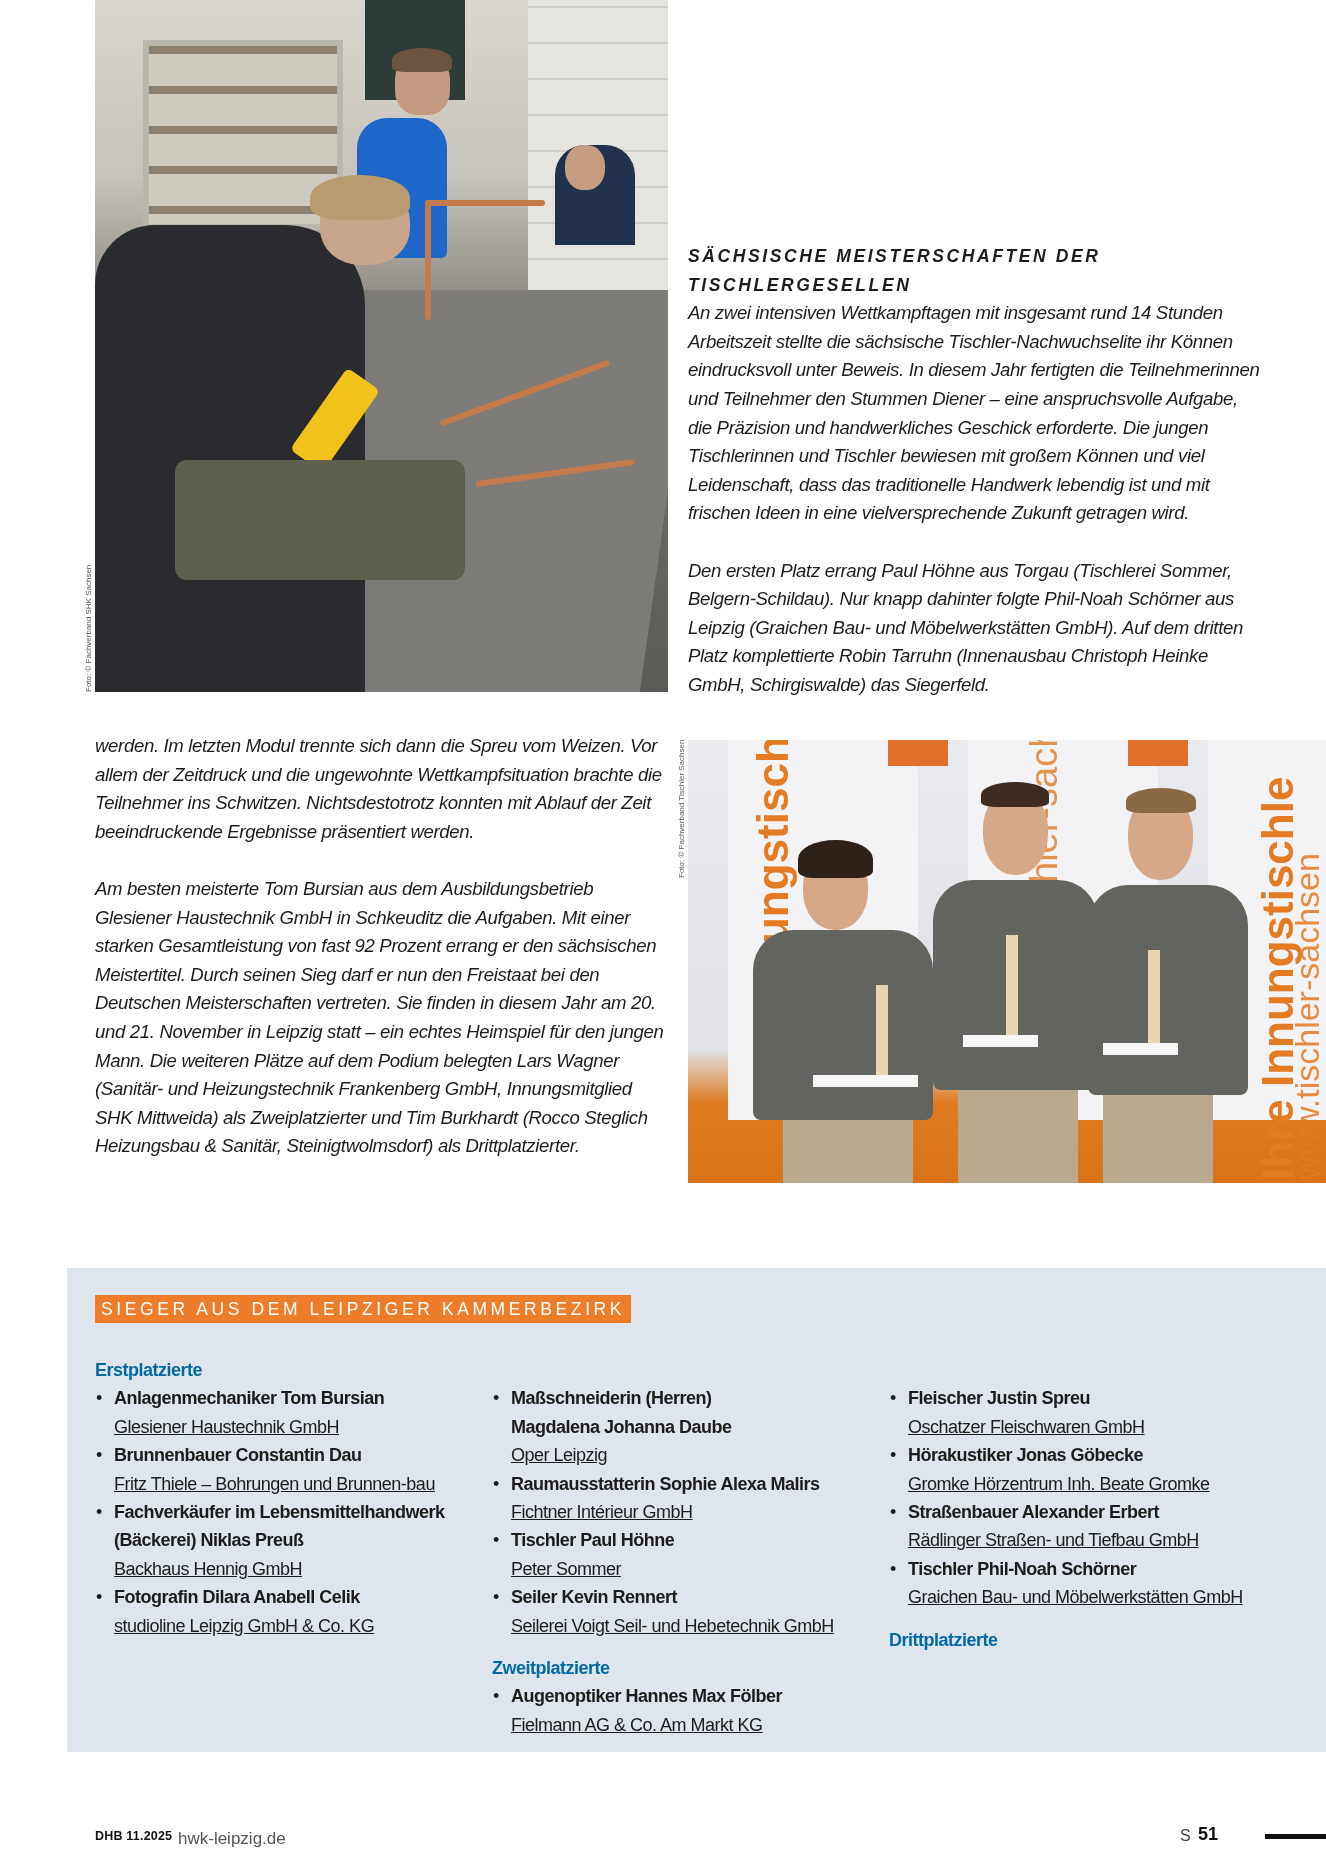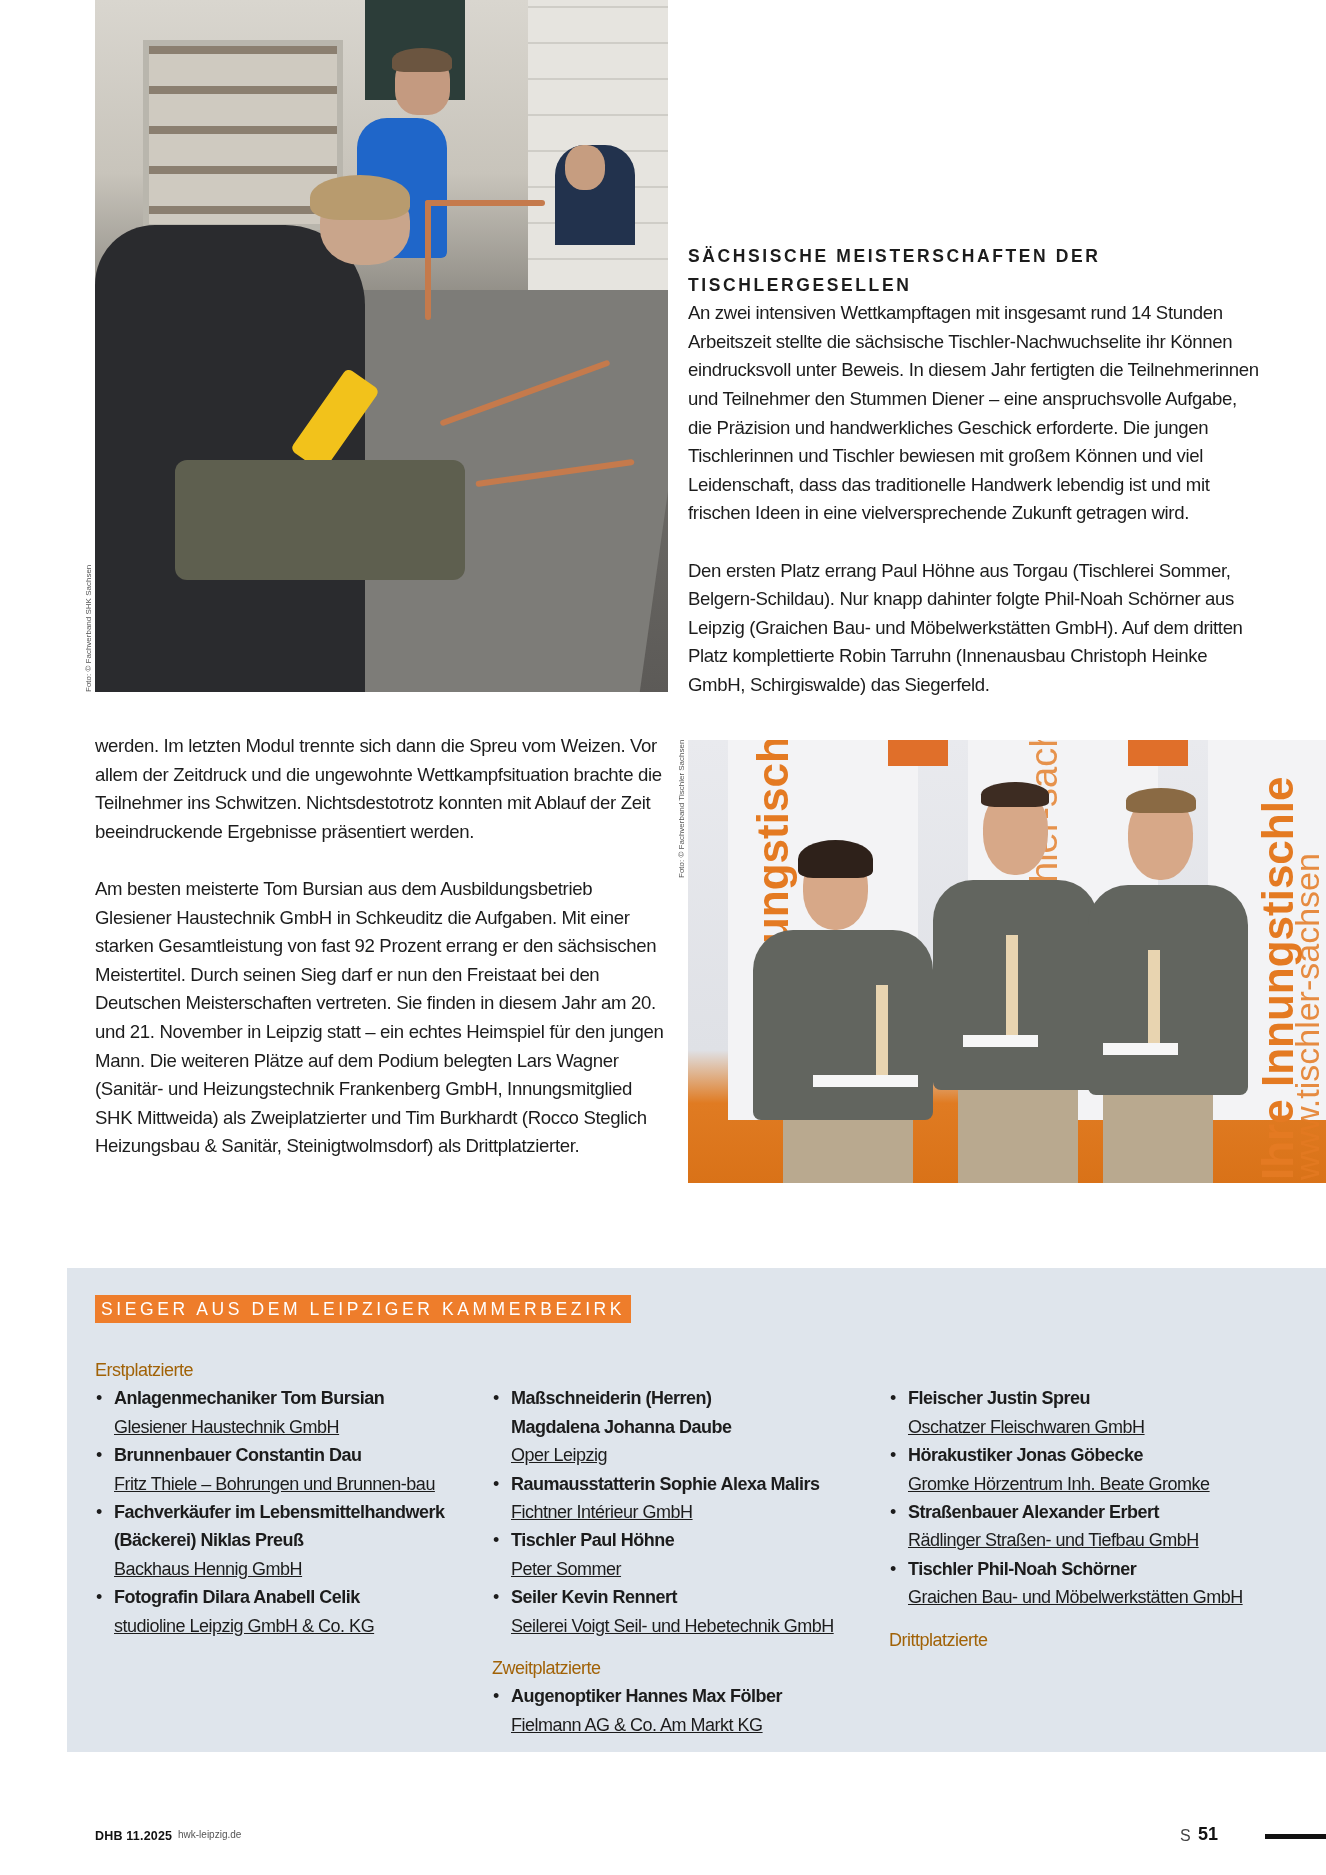--- a/index.html
+++ b/index.html
@@ -39,48 +39,48 @@
   .pw-text { position: absolute; color: #e47a22; font-weight: bold; transform-origin: left top; transform: rotate(-90deg); white-space: nowrap; font-family: "Liberation Sans", sans-serif; }
   .pw-tag { position: absolute; top: 0; width: 60px; height: 26px; background: #e06f2a; }
   .pw-shirt { position: absolute; background: #62655f; border-radius: 40px 40px 8px 8px; }
   .pw-head { position: absolute; background: #d7a888; border-radius: 45% 45% 48% 48%; }
   .pw-hair { position: absolute; border-radius: 50% 50% 20% 20%; }
   .pw-pants { position: absolute; background: #b9a98f; }
   .pw-trophy { position: absolute; background: #e8d4b0; }
   .pw-paper { position: absolute; background: #f6f6f6; }
 
   
-  .article { position: absolute; font-family: "Liberation Sans Narrow", "Liberation Sans", sans-serif; font-size: 18.6px; line-height: 28.6px; color: #1c1c1c; letter-spacing: -0.35px; }
+  .article { position: absolute; font-family: "Liberation Sans Narrow", "Liberation Sans", sans-serif; font-size: 18.6px; line-height: 28.6px; color: #1c1c1c; letter-spacing: -0.35px; font-style: italic; }
   .article p { margin-bottom: 28.6px; }
   .article p:last-child { margin-bottom: 0; }
   .heading-caps { font-weight: bold; letter-spacing: 2.6px; font-size: 17.5px; display: block; }
 
   #col-right-top { left: 688px; top: 242px; width: 576px; }
   #col-left-bottom { left: 95px; top: 732px; width: 573px; }
 
   
   #winners-box { position: absolute; left: 67px; top: 1268px; width: 1276px; height: 484px; background: #dfe5ec; }
   #box-title { position: absolute; left: 28px; top: 27px; background: #ee7d2b; color: #ffffff; font-size: 17.5px; letter-spacing: 3.6px; padding: 3px 6px 3px 6px; line-height: 22px; white-space: nowrap; font-family: "Liberation Sans", sans-serif; }
   .box-col { position: absolute; top: 88px; font-family: "Liberation Sans", sans-serif; font-size: 18px; line-height: 28.4px; color: #1c1c1c; letter-spacing: -0.5px; }
-  .box-col .cat { color: #a16207; font-weight: normal; }
+  .box-col .cat { color: #0369a1; font-weight: bold; }
   .box-col .cat.spaced { margin-top: 14px; }
   .box-col ul { list-style: none; }
   .box-col li { position: relative; padding-left: 19px; }
   .box-col li::before { content: "•"; position: absolute; left: 1px; top: 0; }
   .box-col .who { font-weight: bold; display: block; }
   .box-col .firm { display: block; font-weight: normal; text-decoration: underline; }
   .box-col .inline-note { font-weight: normal; }
   #box-col-1 { left: 28px; width: 360px; }
   #box-col-2 { left: 425px; width: 380px; }
   #box-col-3 { left: 822px; width: 390px; }
 
   
   #footer { position: absolute; left: 95px; top: 1825px; width: 1231px; height: 22px; font-family: "Liberation Sans", sans-serif; }
   #footer-issue { position: absolute; left: 0; top: 4px; font-size: 12.5px; font-weight: bold; color: #111; letter-spacing: 0.2px; }
-  #footer-url { position: absolute; left: 83px; top: 4px; font-size: 10px; color: #555; }
+  #footer-url { position: absolute; left: 83px; top: 4px; font-size: 17px; color: #555; }
   #footer-page-prefix { position: absolute; left: 1085px; top: 2px; font-size: 16px; color: #444; }
   #footer-page-number { position: absolute; left: 1103px; top: -1px; font-size: 18px; font-weight: bold; color: #111; }
   #footer-rule { position: absolute; left: 1170px; top: 9px; width: 61px; height: 5px; background: #111; }
 </style>
 </head>
 <body>
 
 <div class="photo" id="photo-workshop">
   <div class="ws-wall"></div>
   <div class="ws-shelf"></div>

